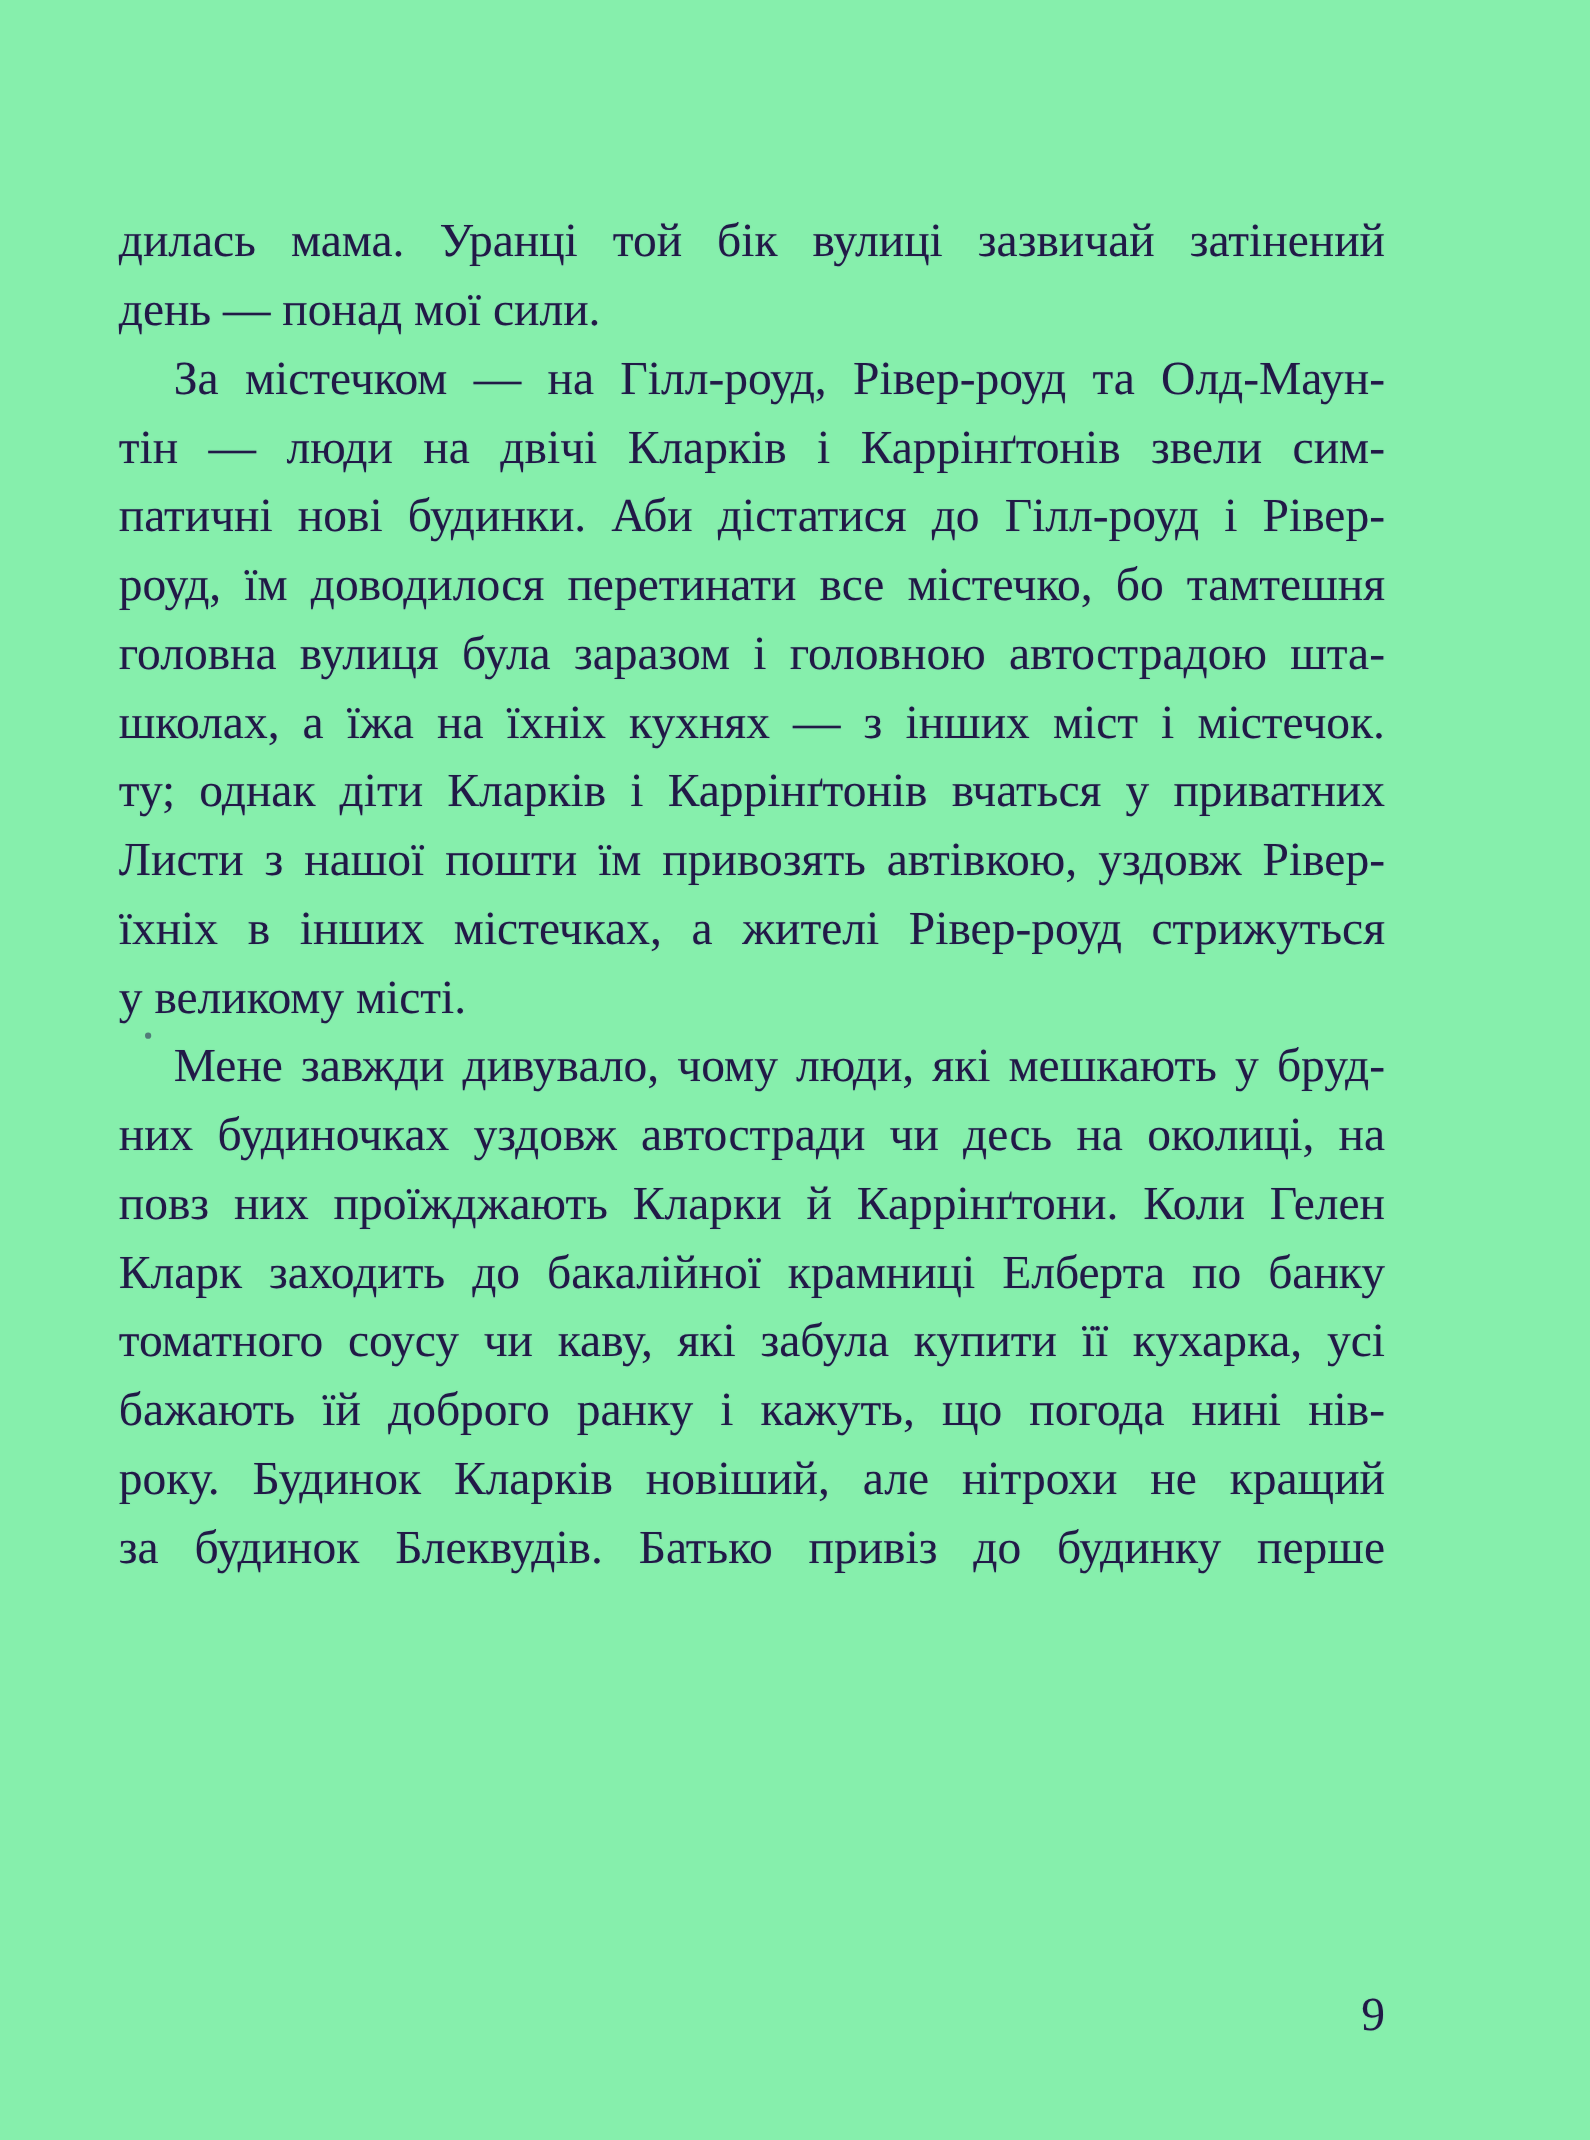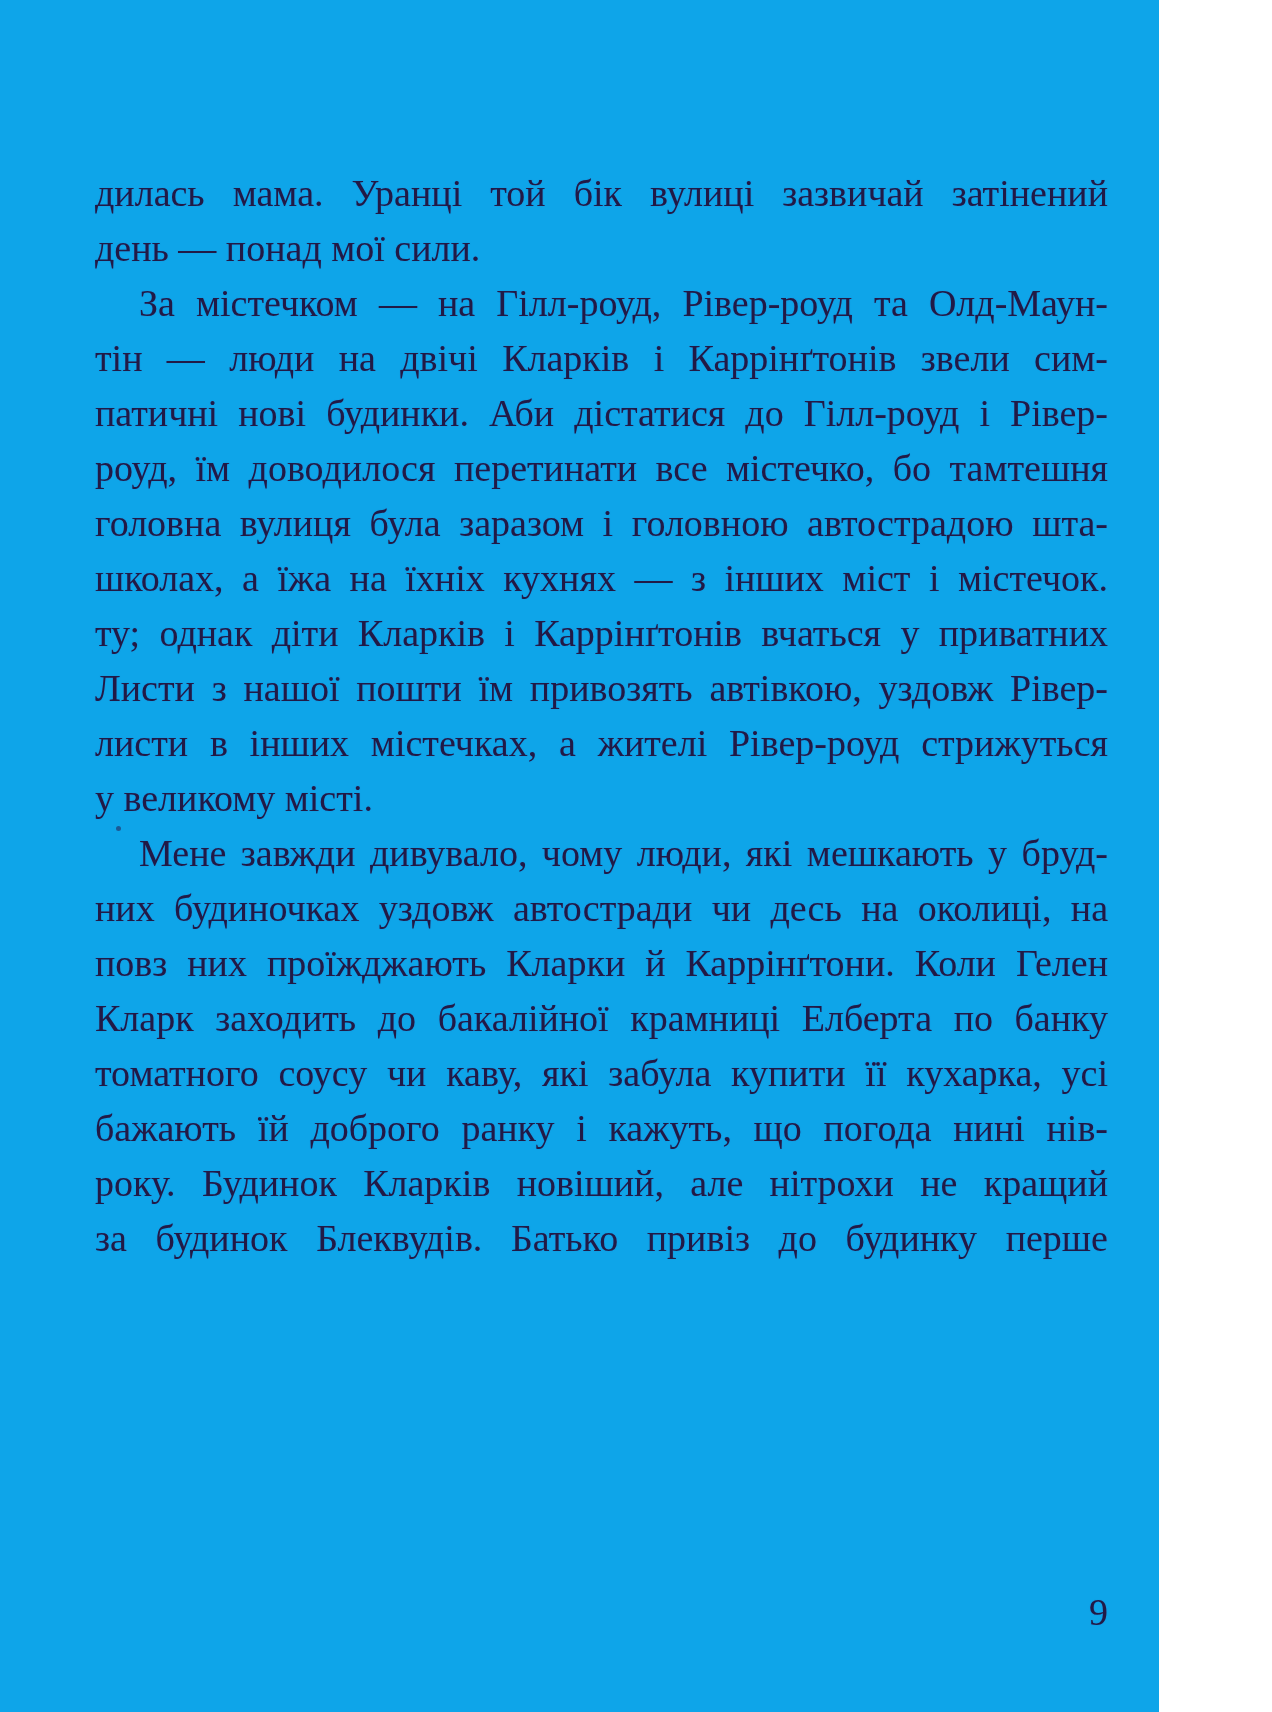--- a/index.html
+++ b/index.html
@@ -2,23 +2,23 @@
 <html><head>
 <meta charset="utf-8">
 <style>
   html, body {
     margin: 0;
     padding: 0;
     background: #ffffff;
   }
   .book-page {
     position: relative;
-    width: 1159px;
+    width: 1272px;
     height: 1712px;
-    background: #0ea5e9;
+    background: #86efac;
     overflow: hidden;
     font-family: "Liberation Serif", "DejaVu Serif", serif;
   }
   .text-block {
     position: absolute;
     left: 95px;
     top: 166px;
     width: 1013px;
   }
   .para {
@@ -75,21 +75,21 @@
       </div>
       <div class="para indent">
         <div class="line">За містечком — на Гілл-роуд, Рівер-роуд та Олд-Маун-</div>
         <div class="line">тін — люди на двічі Кларків і Каррінґтонів звели сим-</div>
         <div class="line">патичні нові будинки. Аби дістатися до Гілл-роуд і Рівер-</div>
         <div class="line">роуд, їм доводилося перетинати все містечко, бо тамтешня</div>
         <div class="line">головна вулиця була заразом і головною автострадою шта-</div>
         <div class="line">школах, а їжа на їхніх кухнях — з інших міст і містечок.</div>
         <div class="line">ту; однак діти Кларків і Каррінґтонів вчаться у приватних</div>
         <div class="line">Листи з нашої пошти їм привозять автівкою, уздовж Рівер-</div>
-        <div class="line">листи в інших містечках, а жителі Рівер-роуд стрижуться</div>
+        <div class="line">їхніх в інших містечках, а жителі Рівер-роуд стрижуться</div>
         <div class="line no-just">у великому місті.</div>
       </div>
       <div class="para indent">
         <div class="line">Мене завжди дивувало, чому люди, які мешкають у бруд-</div>
         <div class="line">них будиночках уздовж автостради чи десь на околиці, на</div>
         <div class="line">повз них проїжджають Кларки й Каррінґтони. Коли Гелен</div>
         <div class="line">Кларк заходить до бакалійної крамниці Елберта по банку</div>
         <div class="line">томатного соусу чи каву, які забула купити її кухарка, усі</div>
         <div class="line">бажають їй доброго ранку і кажуть, що погода нині нів-</div>
         <div class="line">року. Будинок Кларків новіший, але нітрохи не кращий</div>

